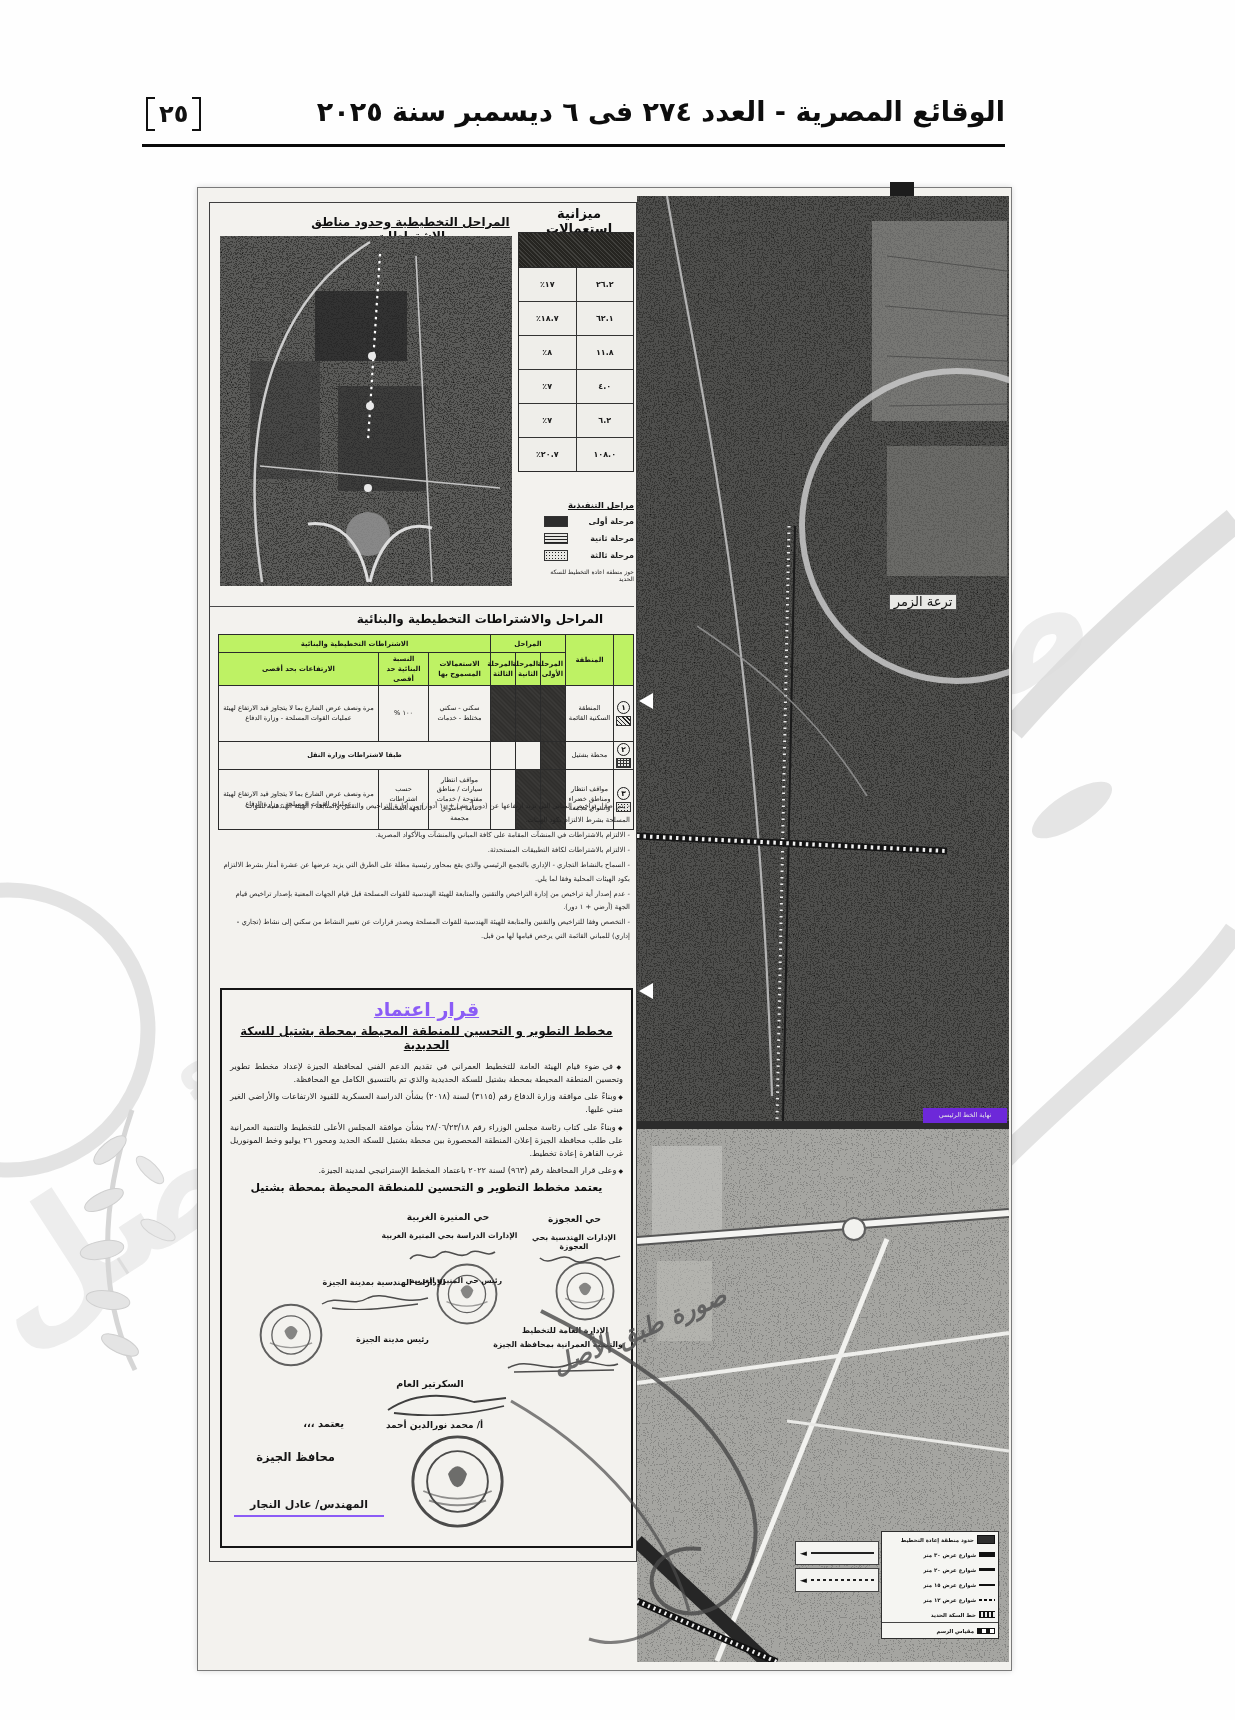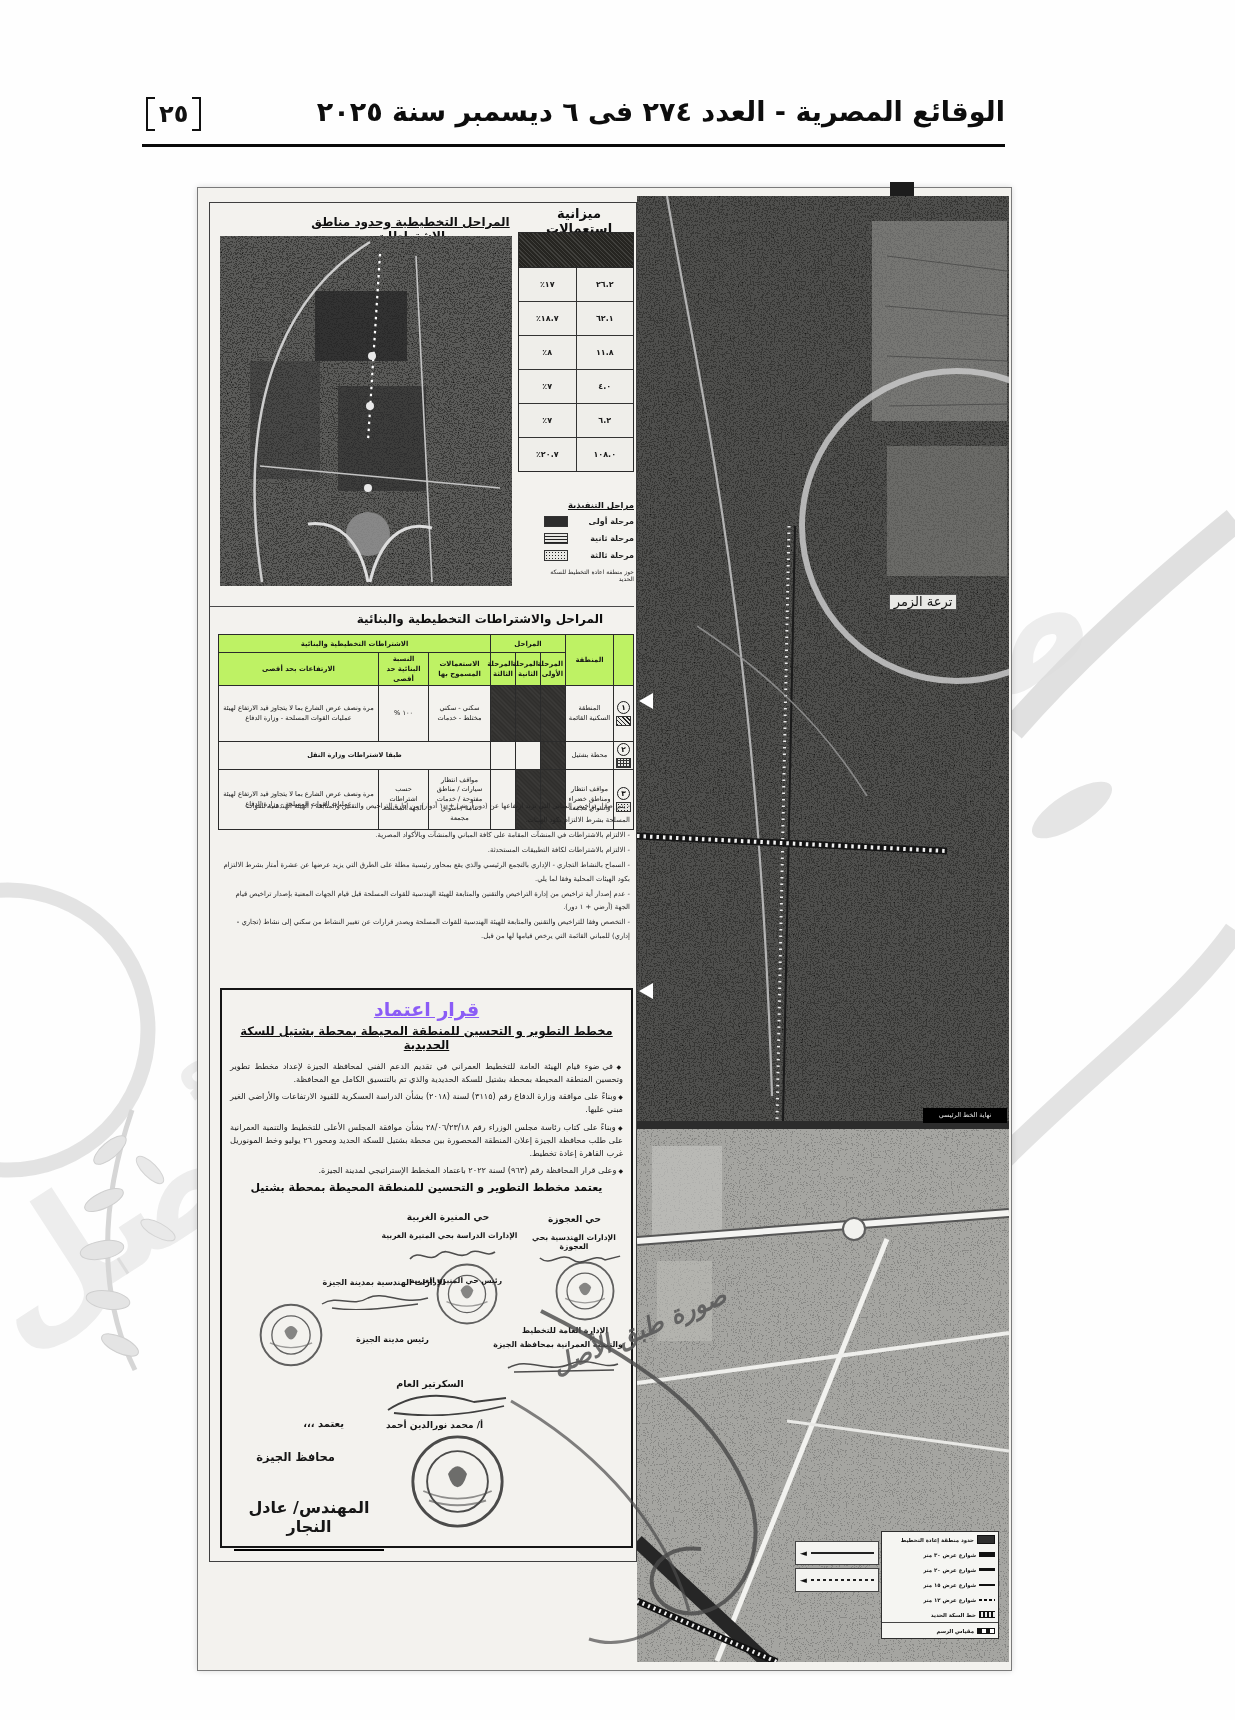--- a/index.html
+++ b/index.html
@@ -345,21 +345,21 @@
       <div class="sig rtl bold" style="left:135px;top:430px;width:155px;font-size:9px;text-align:center">أ/ محمد نورالدين أحمد</div>
 
       <div class="sig rtl bold" style="left:52px;top:428px;width:70px;font-size:10px">يعتمد ،،،</div>
       <div class="sig rtl bold" style="left:18px;top:460px;width:95px;font-size:11.5px">محافظ الجيزة</div>
       <svg class="sig" style="left:188px;top:444px" width="95" height="95" viewBox="0 0 100 100" opacity=".85">
         <circle cx="50" cy="50" r="47" fill="none" stroke="#2e2e2e" stroke-width="3"></circle>
           <circle cx="50" cy="50" r="32" fill="none" stroke="#2e2e2e" stroke-width="2"></circle>
         <path d="M40,42 q10,-16 20,0 q-4,14 -10,14 q-6,0 -10,-14 z" fill="#2e2e2e" opacity=".8"></path>
         <path d="M14,60 q36,16 72,0 M20,70 q30,10 60,0" fill="none" stroke="#2e2e2e" stroke-width="2" opacity=".6"></path>
       </svg>
-      <div class="sig rtl bold" style="left:12px;top:508px;width:150px;font-size:16px;text-align:center;border-bottom:2px solid #000000;padding-bottom:13px">المهندس/ عادل النجار</div>
+      <div class="sig rtl bold" style="left:12px;top:508px;width:150px;font-size:11px;text-align:center;border-bottom:2px solid #8b5cf6;padding-bottom:4px">المهندس/ عادل النجار</div>
     </div>
 
     <svg class="abs" style="left:223px;top:1093px;pointer-events:none;z-index:5" width="480" height="385" viewBox="0 0 480 385">
       <path d="M120,30 C240,90 300,140 330,220 C350,290 300,345 255,330 C215,316 225,262 280,268" fill="none" stroke="#474747" stroke-width="4" opacity=".8"></path>
       <path d="M90,120 C160,160 240,230 268,330" fill="none" stroke="#4c4c4c" stroke-width="3" opacity=".7"></path>
       <path d="M250,338 C230,355 198,368 168,358" fill="none" stroke="#4c4c4c" stroke-width="3" opacity=".7"></path>
     </svg>
     <div class="abs cert-text" style="left:348px;top:1128px;transform:rotate(-23deg);z-index:6">صورة طبق الأصل</div>
 
     <div class="abs" style="left:439px;top:8px;width:372px;height:1466px;overflow:hidden">
@@ -417,21 +417,21 @@
         <path d="M0,120 L372,92" fill="none" stroke="#555" stroke-width="10"></path>
         <path d="M0,120 L372,92" fill="none" stroke="#f4f4f2" stroke-width="6"></path>
         <path d="M80,540 L250,118" fill="none" stroke="#f2f2ef" stroke-width="5"></path>
         <path d="M0,262 L372,212" fill="none" stroke="#efefec" stroke-width="4"></path>
         <path d="M150,300 L372,330" fill="none" stroke="#e9e9e6" stroke-width="3"></path>
         <circle cx="217" cy="108" r="11" fill="#f1f1ee" stroke="#5d5d5d" stroke-width="2"></circle>
         <path d="M0,420 L130,541" fill="none" stroke="#262626" stroke-width="14"></path>
         <path d="M0,480 L140,541" fill="none" stroke="#111" stroke-width="7"></path>
         <path d="M0,480 L140,541" fill="none" stroke="#eee" stroke-width="4" stroke-dasharray="2,4"></path>
       </svg>
-      <div class="abs rtl" style="left:286px;top:912px;width:84px;height:15px;background:#000000;color:#e6e6e6;font-size:6.5px;text-align:center;line-height:15px">نهاية الخط الرئيسي</div>
+      <div class="abs rtl" style="left:286px;top:912px;width:84px;height:15px;background:#6d28d9;color:#e6e6e6;font-size:6.5px;text-align:center;line-height:15px">نهاية الخط الرئيسي</div>
 
       <div class="abs symbox" style="left:158px;top:1345px;width:74px;height:22px">
         <span style="font-size:9px;color:#111">◄</span>
         <span style="flex:1;height:2px;background:#222"></span>
       </div>
       <div class="abs symbox" style="left:158px;top:1372px;width:74px;height:22px">
         <span style="font-size:9px;color:#111">◄</span>
         <span style="flex:1;height:2px;background:repeating-linear-gradient(90deg,#222 0 3px,transparent 3px 6px)"></span>
       </div>
 

